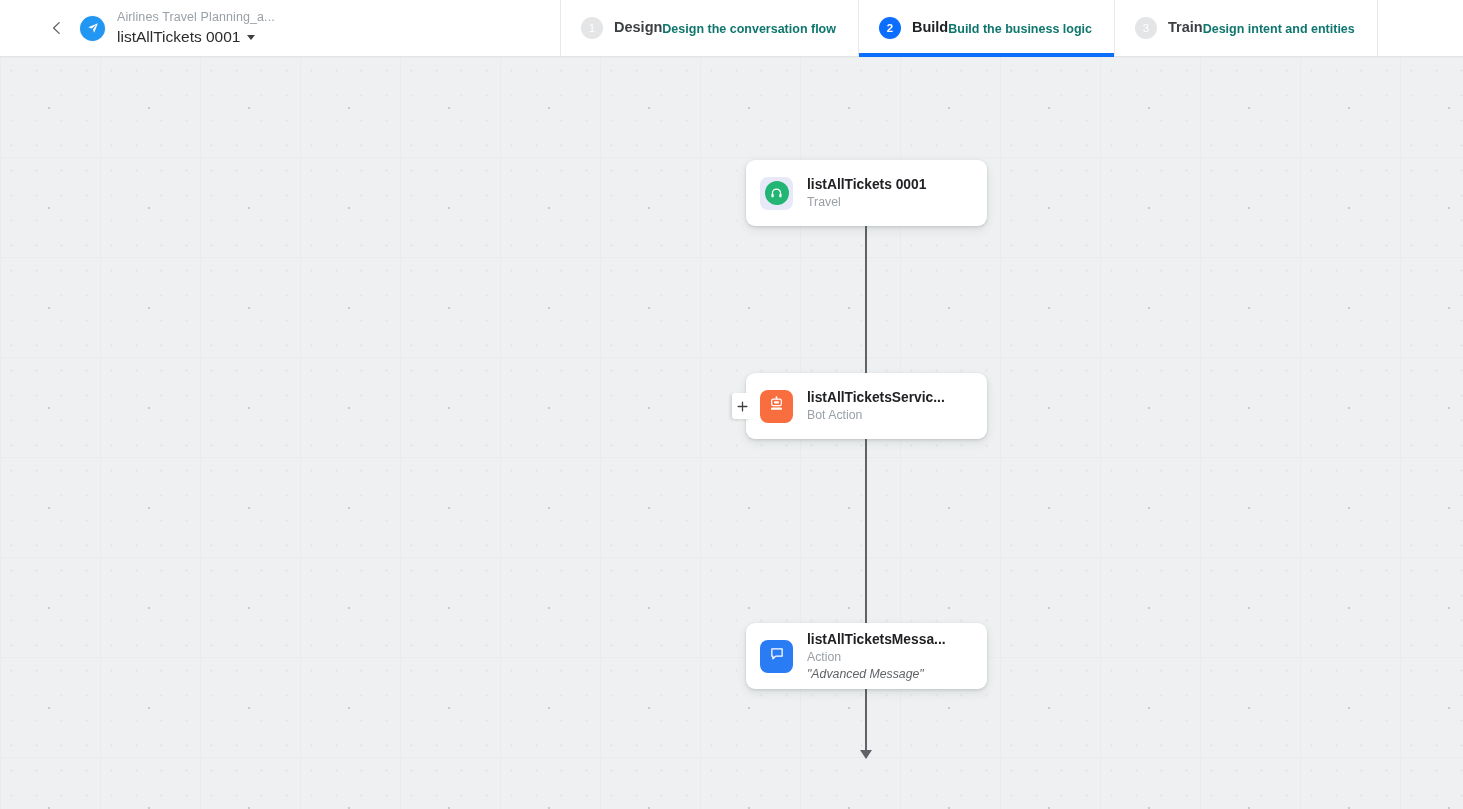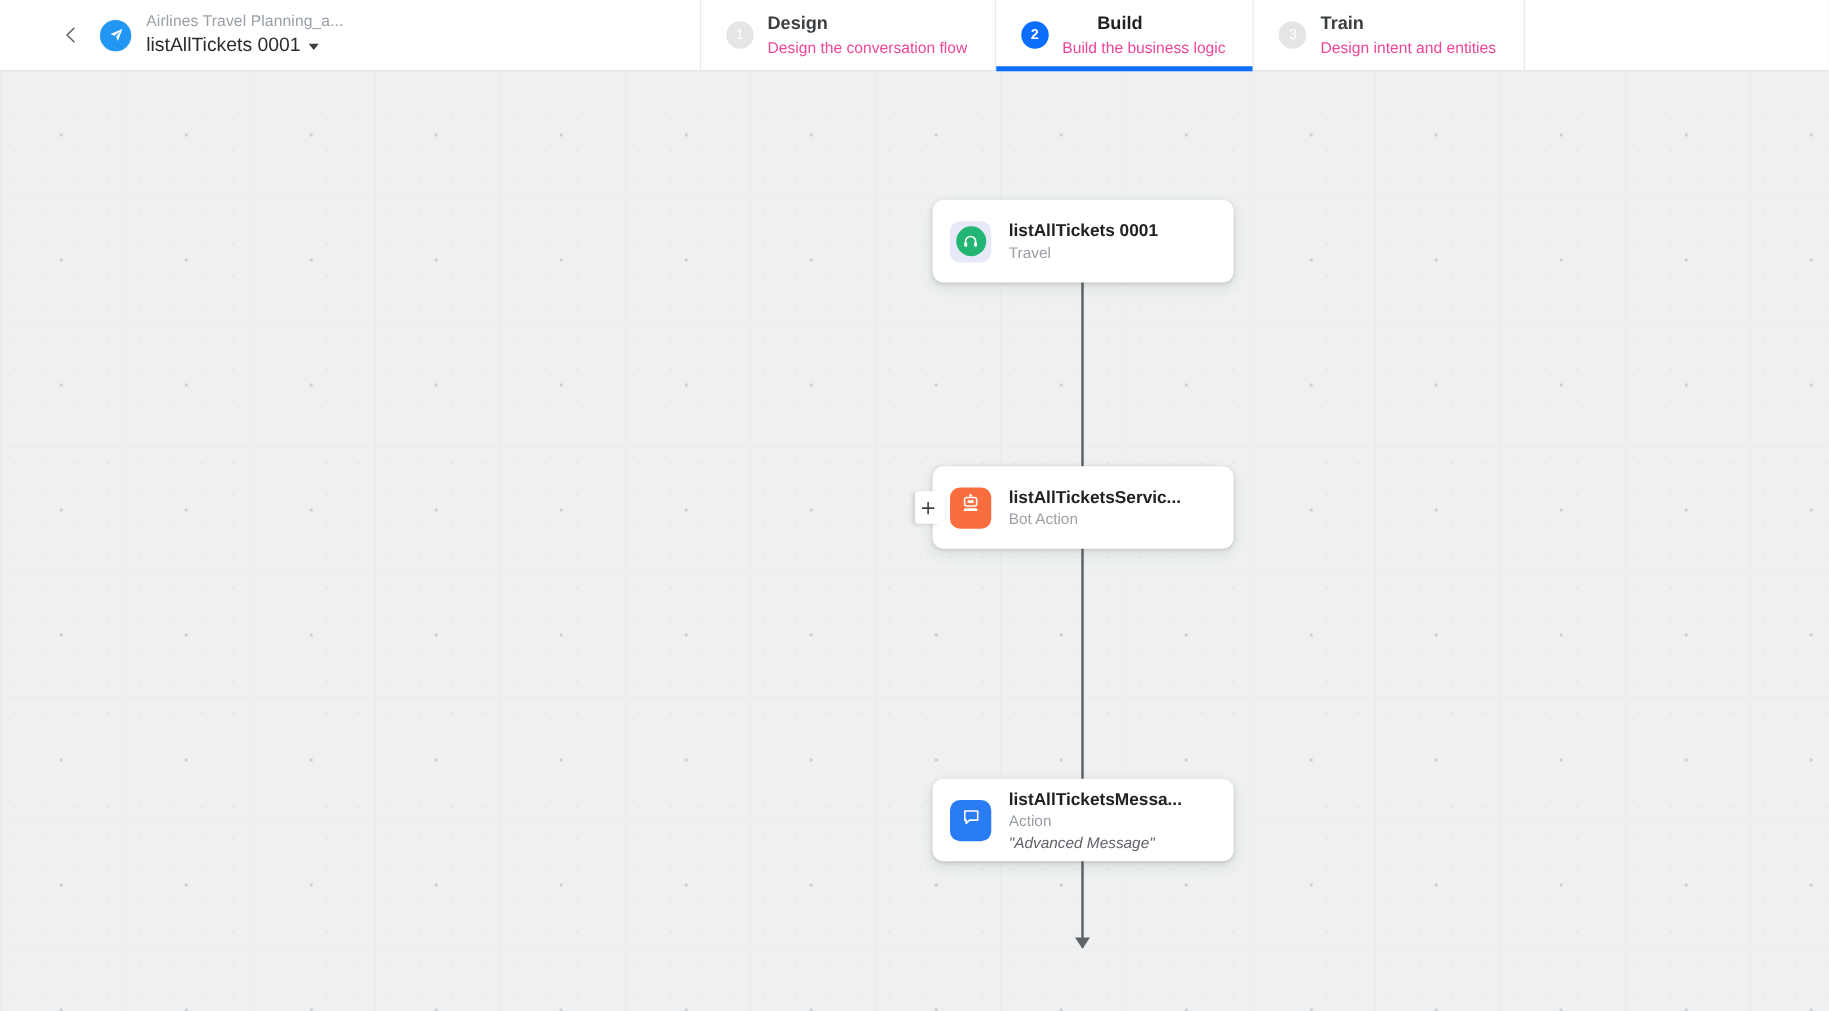--- a/index.html
+++ b/index.html
@@ -135,34 +135,35 @@
     align-items: center;
     justify-content: center;
     margin-right: 11px;
     flex: none;
   }
   .step.active .step-badge {
     background: #0b6efd;
     color: #ffffff;
     font-weight: bold;
   }
-  .step-text { display: flex; flex-direction: column; justify-content: center; }
+  .step-text { display: flex; flex-direction: row; justify-content: center; }
   .step-name {
     font-size: 14.5px;
     font-weight: bold;
     color: #3c4043;
     line-height: 17px;
   }
-  .step.active .step-name { color: #202124; margin-left: 28px; }
+  .step.active .step-name { color: #202124; }
   .step-desc {
     font-size: 12.5px;
-    color: #ec4899;
+    color: #0f766e;
     line-height: 16px;
     margin-top: 2px;
     white-space: nowrap;
+    font-weight: bold;
   }
 
   
   .canvas {
     position: absolute;
     top: 57px; left: 0;
     width: 1463px;
     height: 752px;
     overflow: hidden;
     background-color: #eef0f1;

